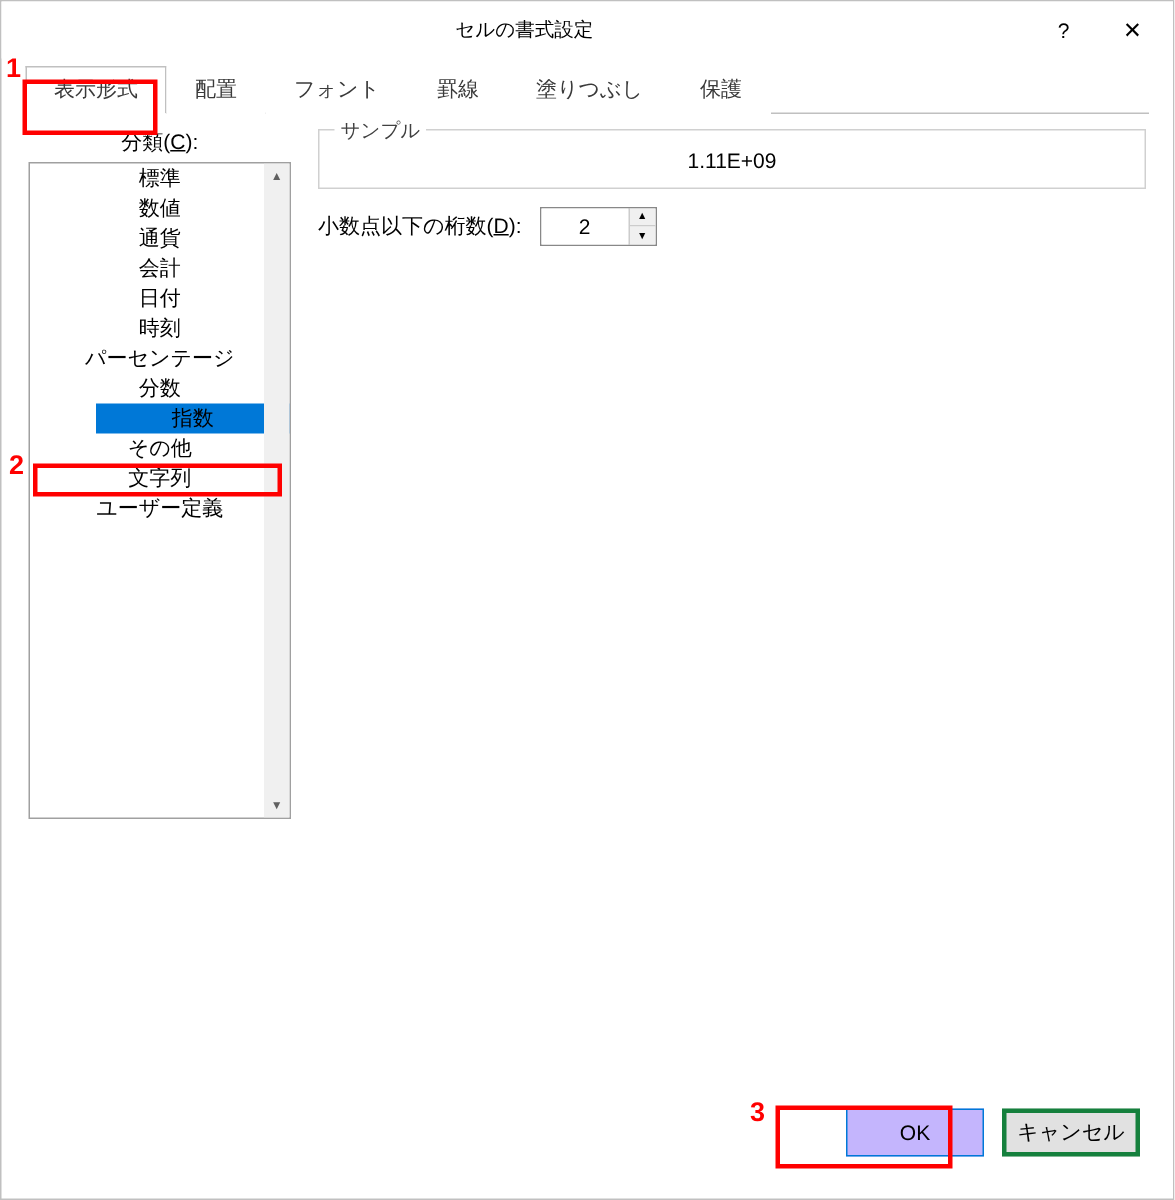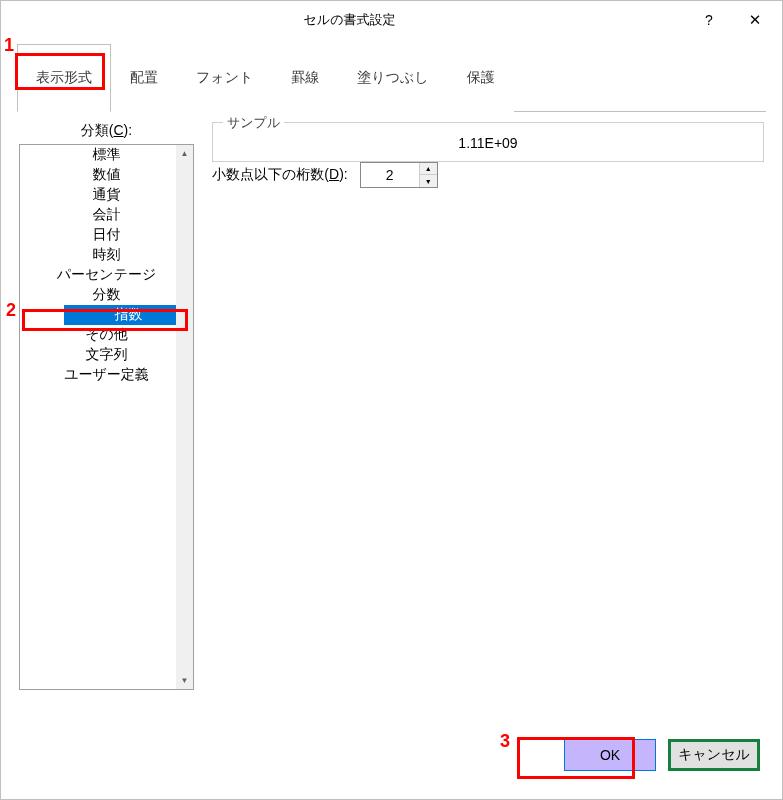--- a/index.html
+++ b/index.html
@@ -3,31 +3,31 @@
   <meta charset="utf-8">
   <style>
     * { box-sizing: border-box; margin: 0; padding: 0; font-family: 'Meiryo UI', 'Yu Gothic UI', sans-serif; text-align: center; }
     body { background: #ffffff; width: 783px; height: 800px; position: relative; overflow: hidden; }
     .window { width: 783px; height: 800px; background: #ffffff; border: 1px solid #c0c0c0; display: flex; flex-direction: column; }
     .titlebar { height: 38px; display: flex; align-items: center; padding: 0 4px 0 12px; background: #ffffff; }
     .title-text { flex: 1; font-size: 13px; color: #000; }
     .titlebar-btn { width: 46px; height: 38px; display: flex; align-items: center; justify-content: center; color: #000; font-size: 14px; }
     .titlebar-btn.close { font-size: 15px; }
     .tabs { display: flex; margin: 4px 16px 0 16px; border-bottom: 1px solid #c0c0c0; }
-    .tab { padding: 24px 18px; font-size: 14px; color: #3a3a3a; cursor: pointer; border: 1px solid transparent; border-bottom: none; position: relative; top: 1px; background: #fff; }
+    .tab { padding: 6px 18px; font-size: 14px; color: #3a3a3a; cursor: pointer; border: 1px solid transparent; border-bottom: none; position: relative; top: 1px; background: #fff; }
     .tab.active { border-color: #c0c0c0; border-top: 1px solid #c0c0c0; border-bottom: 1px solid #fff; background: #fff; }
     .content { flex: 1; padding: 10px 18px; display: flex; gap: 18px; }
     .left-col { display: flex; flex-direction: column; }
     .category-label { font-size: 14px; margin-bottom: 4px; }
-    .listbox { width: 175px; height: 546px; border: 1px solid #a0a0a0; background: #fff; overflow-y: auto; position: relative; }
+    .listbox { width: 175px; height: 438px; border: 1px solid #a0a0a0; background: #fff; overflow-y: auto; position: relative; }
     .list-item { font-size: 14px; padding: 1px 6px; cursor: pointer; color: #000; }
-    .list-item.selected { background: #0078d7; color: #ffffff; margin-left: 44px; }
+    .list-item.selected { background: #0078d7; color: #000000; margin-left: 44px; }
     .scrollv { position: absolute; right: 0; top: 0; bottom: 0; width: 17px; background: #f0f0f0; display: flex; flex-direction: column; justify-content: space-between; }
     .scroll-btn { height: 17px; display: flex; align-items: center; justify-content: center; font-size: 8px; color: #606060; }
-    .right-col { flex: 1; display: flex; flex-direction: column; }
+    .right-col { flex: 1; display: flex; flex-direction: column; gap: 12px; }
     .sample-group { border: 1px solid #d0d0d0; padding: 12px 12px 10px 12px; position: relative; }
     .sample-legend { position: absolute; top: -9px; left: 10px; background: #fff; padding: 0 4px; font-size: 13px; color: #404040; }
     .sample-value { font-size: 14px; color: #000; }
     .row { display: flex; align-items: center; gap: 12px; }
     .row-label { font-size: 14px; color: #000; }
     .spinner-wrap { display: flex; border: 1px solid #888; background: #fff; height: 26px; }
     .spinner-input { width: 58px; border: none; padding: 0 8px; font-size: 14px; outline: none; }
     .spinner-btns { display: flex; flex-direction: column; border-left: 1px solid #ccc; }
     .spin-btn { width: 17px; height: 12.5px; display: flex; align-items: center; justify-content: center; font-size: 7px; background: #f0f0f0; border-bottom: 1px solid #ccc; line-height: 1; }
     .spin-btn:last-child { border-bottom: none; }

